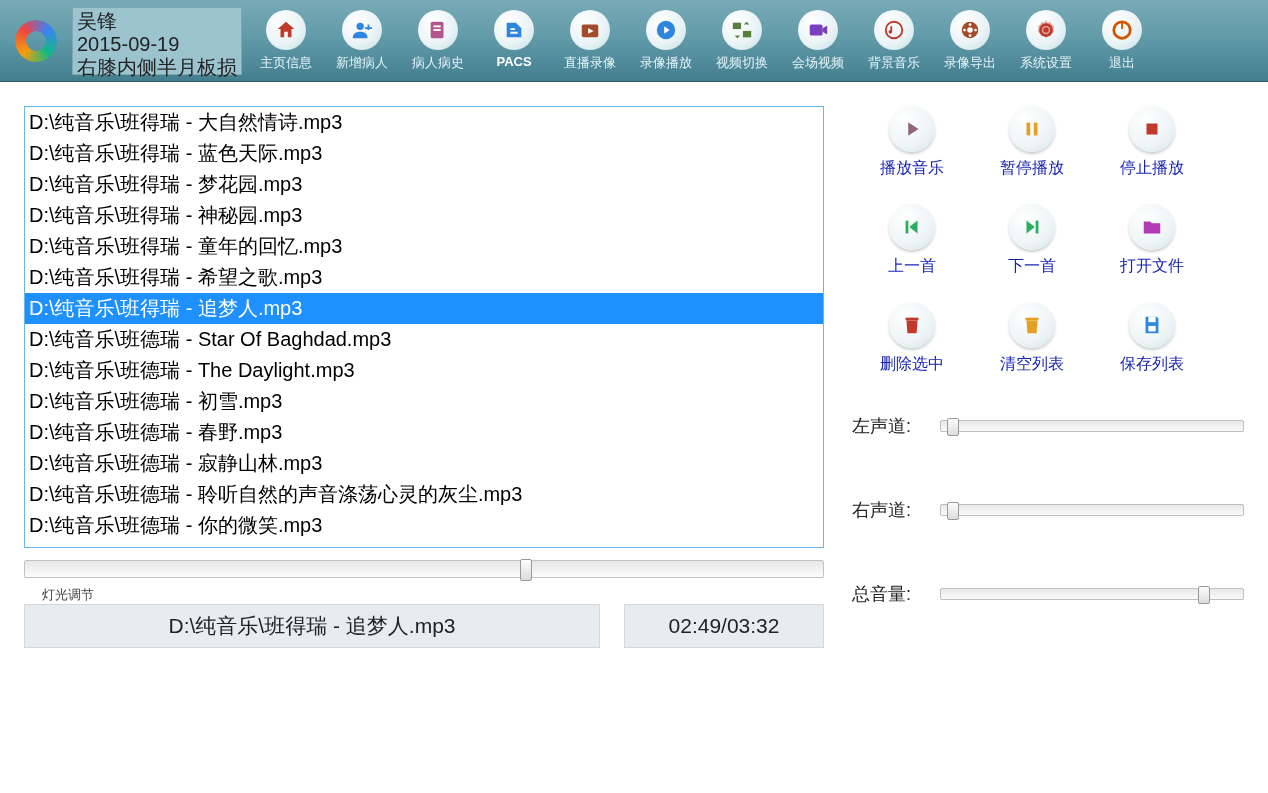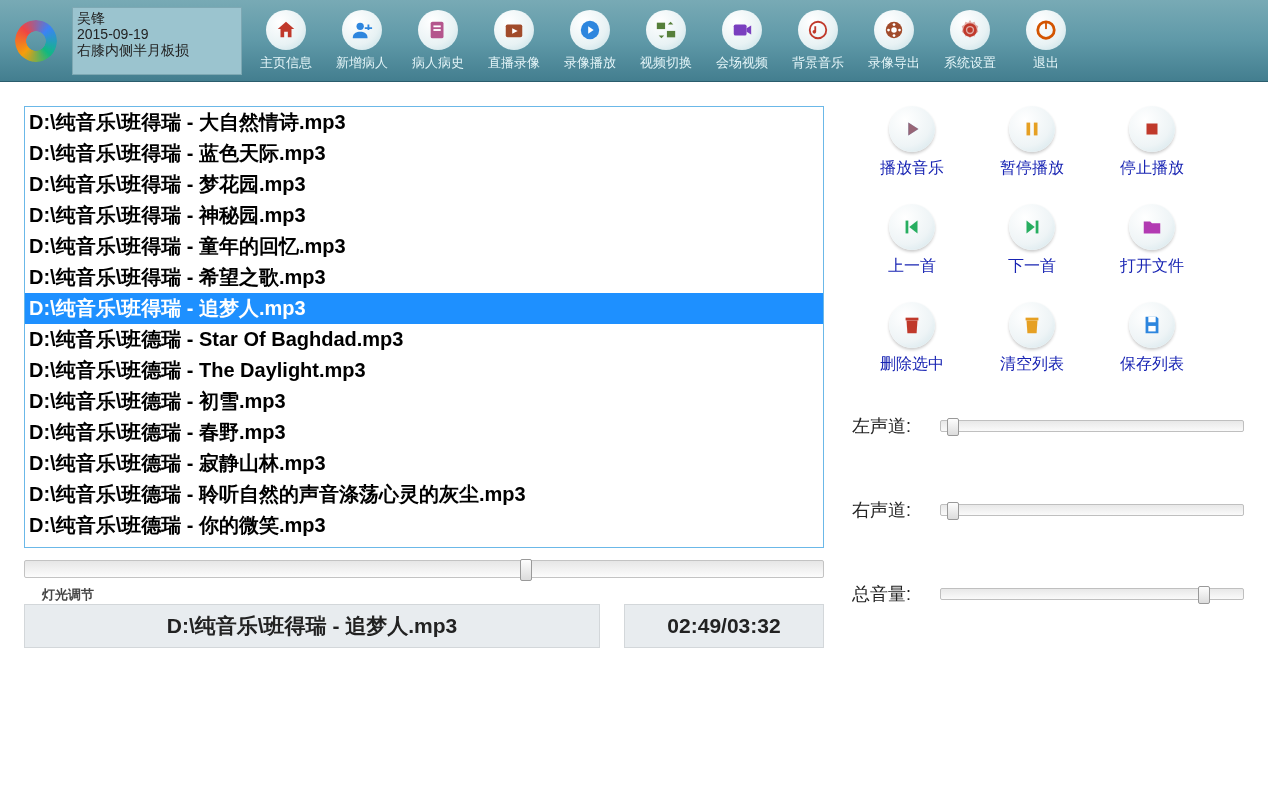--- a/index.html
+++ b/index.html
@@ -29,21 +29,21 @@
   border-radius: 50%;
   background: conic-gradient(from 45deg, #3b82f6, #10b981, #f59e0b, #ef4444, #3b82f6);
   mask: radial-gradient(circle at center, transparent 32%, black 34%);
   -webkit-mask: radial-gradient(circle at center, transparent 32%, black 34%);
 }
 .patient-info {
   width: 170px;
   height: 68px;
   background: #9bc4cf;
   border: 1px solid #7da8b3;
-  font-size: 14px;
+  font-size: 20px;
   color: #222;
   padding: 2px 4px;
   line-height: 1.15;
 }
 .tool-items {
   flex: 1;
   display: flex;
   gap: 4px;
   padding: 0 8px;
 }
@@ -68,21 +68,21 @@
 .tool-label {
   font-size: 13px;
   color: #e4f5f8;
   text-align: center;
 }
 .content {
   display: flex;
   padding: 24px 24px 0 24px;
   height: 600px;
 }
-.playlist-panel { width: 800px; font-weight: bold; }
+.playlist-panel { width: 800px; }
 .playlist {
   width: 100%;
   height: 442px;
   border: 1px solid #6bb8e8;
   background: #fff;
   overflow-y: auto;
   font-size: 20px;
 }
 .playlist-item {
   padding: 2px 4px;
@@ -199,20 +199,29 @@
       </div>
       <div class="tool-item">
         <div class="tool-icon">
           <svg width="22" height="22" viewBox="0 0 24 24">
             <rect x="4" y="3" width="14" height="18" rx="2" fill="#b4558d"></rect>
             <rect x="7" y="7" width="8" height="2" fill="#fff"></rect>
             <rect x="7" y="11" width="8" height="2" fill="#fff"></rect>
           </svg>
         </div>
         <div class="tool-label">病人病史</div>
+      </div>
+      <div class="tool-item active">
+        <div class="tool-icon">
+          <svg width="22" height="22" viewBox="0 0 24 24">
+            <path fill="#2e86de" d="M4 4h10l6 6v10H4z"></path>
+            <path fill="#fff" d="M8 14h8v2H8zM8 10h5v2H8z"></path>
+          </svg>
+        </div>
+        <div class="tool-label">PACS</div>
       </div>
       <div class="tool-item">
         <div class="tool-icon">
           <svg width="22" height="22" viewBox="0 0 24 24">
             <rect x="3" y="6" width="18" height="14" rx="2" fill="#a14b2b"></rect>
             <path fill="#fff" d="M10 10l6 3-6 3z"></path>
           </svg>
         </div>
         <div class="tool-label">直播录像</div>
       </div>

